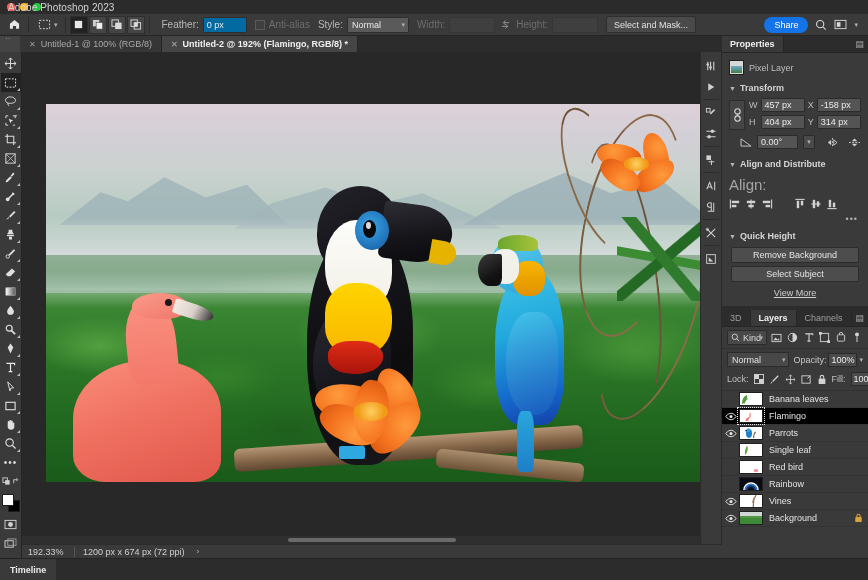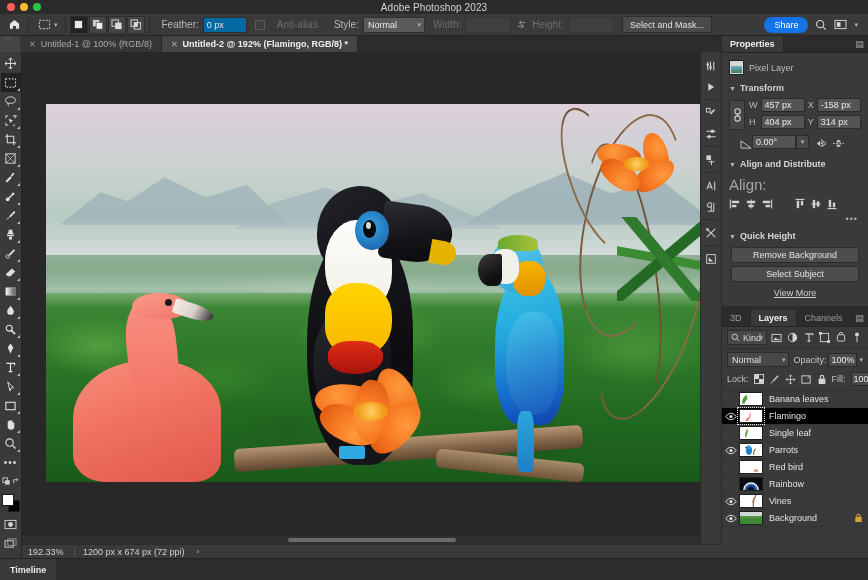--- a/index.html
+++ b/index.html
@@ -18,21 +18,21 @@
   .titlebar {
     position: absolute; top: 0; left: 0; width: 868px; height: 14px;
     background: #2b2b2b; display: flex; align-items: center;
   }
   .traffic { display: flex; gap: 5px; padding-left: 7px; }
   .dot { width: 8px; height: 8px; border-radius: 50%; }
   .dot.red { background: #ff5f57; }
   .dot.yellow { background: #febc2e; }
   .dot.green { background: #28c840; }
   .apptitle {
-    position: absolute; left: 0; right: 0; text-align: center;
+    position: absolute; left: 8px; right: 0; text-align: left;
     font-size: 10px; color: #d3d3d3; letter-spacing: .1px;
   }
 
   
   .optionsbar {
     position: absolute; top: 14px; left: 0; width: 868px; height: 22px;
     background: #3a3a3a; border-bottom: 1px solid #252525;
     display: flex; align-items: center; padding: 0 4px;
   }
   .ob-sep { width: 1px; height: 16px; background: #2c2c2c; margin: 0 4px; }
@@ -409,21 +409,21 @@
   .linkbox {
     width: 16px; height: 30px; background: #454545; border: 1px solid #2d2d2d;
     display: flex; align-items: center; justify-content: center; margin-top: 2px;
   }
   .fieldgrid { flex: 1; display: grid; grid-template-columns: auto 1fr auto 1fr; gap: 3px 3px; align-items: center; }
   .flabel { font-size: 9px; color: #bdbdbd; }
   .ffield {
     height: 14px; background: #545454; border: 1px solid #2b2b2b; border-radius: 1px;
     color: #ebebeb; font-size: 9px; padding: 0 3px; display: flex; align-items: center;
   }
-  .anglerow { display: flex; align-items: flex-end; padding: 5px 7px 2px 18px; }
+  .anglerow { display: flex; align-items: center; gap: 5px; padding: 5px 7px 2px 18px; }
   .angfield {
     height: 14px; width: 44px; background: #545454; border: 1px solid #2b2b2b;
     color: #ebebeb; font-size: 9px; padding: 0 3px; display: flex; align-items: center; position: relative;
   }
   .angsel {
     height: 14px; width: 13px; background: #4a4a4a; border: 1px solid #2b2b2b;
     display: flex; align-items: center; justify-content: center;
   }
   .alignrow { display: flex; align-items: center; padding: 4px 7px 2px 7px; }
   .alignlabel { font-size: 15px; color: #a5a5a5; }
@@ -572,21 +572,21 @@
             <rect x="4.5" y="4" width="7" height="7" fill="none" stroke="#dcdcdc" stroke-width="1"></rect>
             <rect x="4.5" y="4" width="3.5" height="4" fill="#dcdcdc"></rect>
           </svg>
       </div>
     </div>
     <div class="ob-sep"></div>
     <span class="ob-label">Feather:</span>
     <div class="ob-input" style="width:44px">0 px</div>
     <div style="display:flex;align-items:center;gap:4px;margin-left:8px">
       <div class="ob-check"></div>
-      <span class="ob-label dim" style="margin:8px">Anti-alias</span>
+      <span class="ob-label dim" style="margin:0">Anti-alias</span>
     </div>
     <span class="ob-label">Style:</span>
     <div class="ob-select" style="width:62px">
       <span>Normal</span>
       <span class="caret">▾</span>
     </div>
     <span class="ob-label dim">Width:</span>
     <div class="ob-input dim" style="width:46px"></div>
     <span style="margin:0 5px">
       <svg width="11" height="11" viewBox="0 0 12 12">
@@ -1172,50 +1172,50 @@
               </svg>
           </span>
           <span class="lthumb selected-thumb">
             <svg width="22" height="12" viewBox="0 0 22 12">
                 <rect width="22" height="12" fill="#fff"></rect>
                 <path d="M8 11c-.6-2 .2-3.4 1.4-3.8.8-.3 1-1.2.6-2-.5-.9.2-1.8 1-1.6" stroke="#f0766a" stroke-width="1.1" fill="none"></path>
                 <path d="M6.4 11c0-1.6 1-2.6 2.4-2.8" stroke="#f0766a" stroke-width="1.6" fill="none"></path>
               </svg>
           </span>
           <span class="lname">Flamingo</span>
-        </div>
-
-        <div class="layer">
-          <span class="eye"></span>
-          <span class="lthumb">
-            <svg width="22" height="12" viewBox="0 0 22 12">
-                <rect width="22" height="12" fill="#fff"></rect>
-                <path d="M5 11c-.4-4 .6-7.4 2.4-9.4.8 3.6.2 7.4-2.4 9.4z" fill="#5aa83c"></path>
-              </svg>
-          </span>
-          <span class="lname">Single leaf</span>
         </div>
 
         <div class="layer">
           <span class="eye">
             <svg width="12" height="9" viewBox="0 0 13 10">
                 <path d="M.8 5S3 1.4 6.5 1.4 12.2 5 12.2 5s-2.2 3.6-5.7 3.6S.8 5 .8 5z" fill="none" stroke="#e8e8e8" stroke-width="1"></path>
                 <circle cx="6.5" cy="5" r="1.7" fill="#e8e8e8"></circle>
               </svg>
           </span>
           <span class="lthumb">
             <svg width="22" height="12" viewBox="0 0 22 12">
                 <rect width="22" height="12" fill="#fff"></rect>
                 <ellipse cx="9" cy="6.5" rx="3" ry="4.4" fill="#1f7fc9"></ellipse>
                 <circle cx="8.4" cy="3.2" r="1.9" fill="#2ba6d8"></circle>
                 <path d="M7 3.2c-.8 0-1.5.5-1.5 1.1" stroke="#222" stroke-width="1.1" fill="none"></path>
                 <path d="M13.6 11c0-3 .8-5 2-6" stroke="#8a6a49" stroke-width="1.2" fill="none"></path>
               </svg>
           </span>
           <span class="lname">Parrots</span>
+        </div>
+
+        <div class="layer">
+          <span class="eye"></span>
+          <span class="lthumb">
+            <svg width="22" height="12" viewBox="0 0 22 12">
+                <rect width="22" height="12" fill="#fff"></rect>
+                <path d="M5 11c-.4-4 .6-7.4 2.4-9.4.8 3.6.2 7.4-2.4 9.4z" fill="#5aa83c"></path>
+              </svg>
+          </span>
+          <span class="lname">Single leaf</span>
         </div>
 
         <div class="layer">
           <span class="eye"></span>
           <span class="lthumb">
             <svg width="22" height="12" viewBox="0 0 22 12">
                 <rect width="22" height="12" fill="#fff"></rect>
                 <ellipse cx="16" cy="9.6" rx="2.4" ry="1.6" fill="#d8473a" opacity=".55"></ellipse>
               </svg>
           </span>

